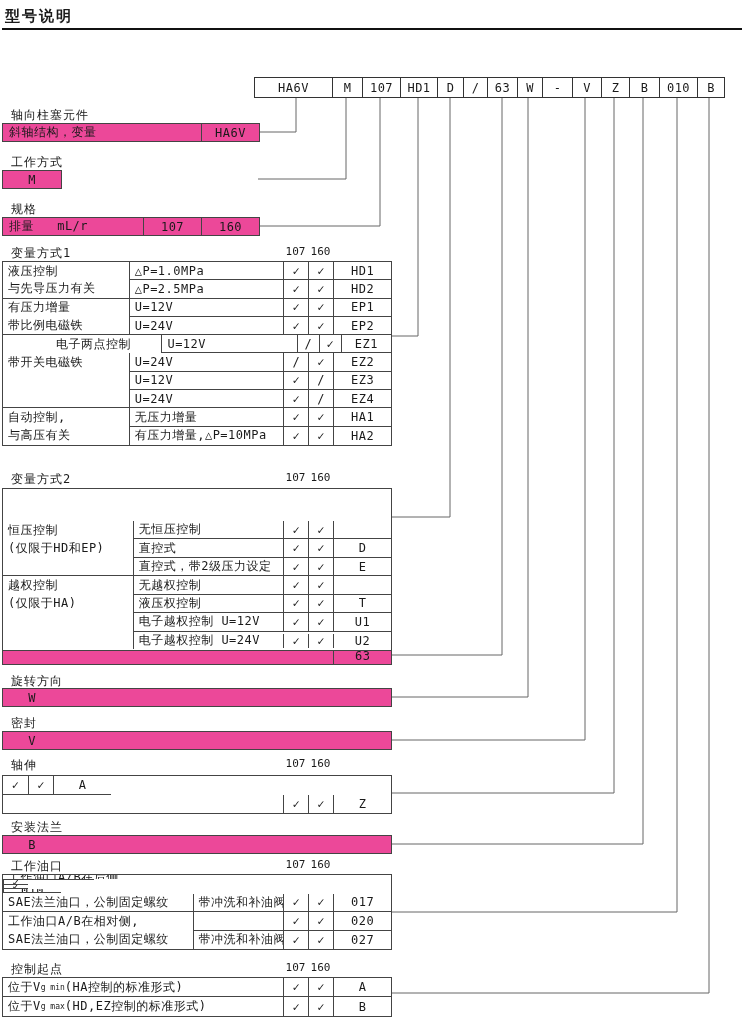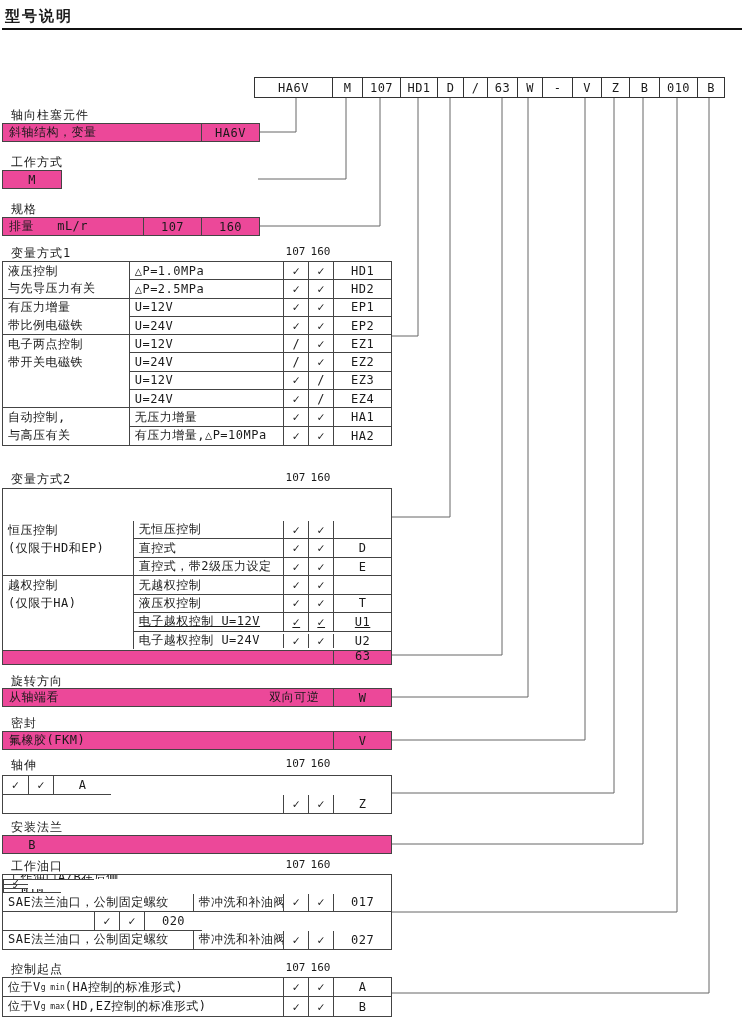--- a/index.html
+++ b/index.html
@@ -104,30 +104,25 @@
   </div>
 
   <div class="sec-label" style="top:632px">系列号</div>
   <div class="rowbox" style="top:646px;width:390px">
     <div class="cell" style="width:332px"></div>
     <div class="cell center" style="width:58px">63</div>
   </div>
 
   <div class="sec-label" style="top:673px">旋转方向</div>
   <div class="rowbox" style="top:688px;width:390px">
-    <div class="cell split" style="width:332px">
-      <span>从轴端看</span>
-      <span>双向可逆</span>
-    </div>
     <div class="cell center" style="width:58px">W</div>
   </div>
 
   <div class="sec-label" style="top:715px">密封</div>
   <div class="rowbox" style="top:731px;width:390px">
-    <div class="cell" style="width:332px">氟橡胶(FKM)</div>
     <div class="cell center" style="width:58px">V</div>
   </div>
 
   <div class="sec-label" style="top:757px">轴伸</div>
   <div class="hdr" style="top:757px">
     <span>107</span>
     <span>160</span>
   </div>
 
   <div class="sec-label" style="top:819px">安装法兰</div>
@@ -168,21 +163,21 @@
         <div class="tcell c" style="width: 25px;">✓</div>
         <div class="tcell c" style="width: 58px;">EP1</div>
       </div>
       <div class="trow" style="height: 18.3px;">
         <div class="tcell" style="width: 126px;">带比例电磁铁</div>
         <div class="tcell" style="width: 155px;">U=24V</div>
         <div class="tcell c" style="width: 25px;">✓</div>
         <div class="tcell c" style="width: 25px;">✓</div>
         <div class="tcell c" style="width: 58px;">EP2</div>
       </div>
-      <div class="trow" style="height: 18.3px;">
+      <div class="trow" style="height: 18.3px; margin-left: 48px;">
         <div class="tcell nb" style="width: 126px;">电子两点控制</div>
         <div class="tcell" style="width: 155px;">U=12V</div>
         <div class="tcell c" style="width: 25px;">/</div>
         <div class="tcell c" style="width: 25px;">✓</div>
         <div class="tcell c" style="width: 58px;">EZ1</div>
       </div>
       <div class="trow" style="height: 18.3px; text-align: center;">
         <div class="tcell nb" style="width: 126px;">带开关电磁铁</div>
         <div class="tcell" style="width: 155px;">U=24V</div>
         <div class="tcell c" style="width: 25px;">/</div>
@@ -247,21 +242,21 @@
         <div class="tcell c" style="width: 25px;">✓</div>
         <div class="tcell c" style="width: 58px;"></div>
       </div>
       <div class="trow" style="height: 18.45px;">
         <div class="tcell nb" style="width: 130px;">(仅限于HA)</div>
         <div class="tcell" style="width: 151px;">液压权控制</div>
         <div class="tcell c" style="width: 25px;">✓</div>
         <div class="tcell c" style="width: 25px;">✓</div>
         <div class="tcell c" style="width: 58px;">T</div>
       </div>
-      <div class="trow" style="height: 18.45px; text-decoration: underline;">
+      <div class="trow" style="height: 18.45px;">
         <div class="tcell nb" style="width: 130px;"></div>
         <div class="tcell" style="width: 151px;">电子越权控制 U=12V</div>
         <div class="tcell c" style="width: 25px;">✓</div>
         <div class="tcell c" style="width: 25px;">✓</div>
         <div class="tcell c" style="width: 58px;">U1</div>
       </div>
       <div class="trow" style="height: 18.45px; align-items: center;">
         <div class="tcell" style="width: 130px;"></div>
         <div class="tcell" style="width: 151px;">电子越权控制 U=24V</div>
         <div class="tcell c" style="width: 25px;">✓</div>
@@ -291,20 +286,21 @@
         <div class="tcell c" style="width: 58px;">010</div>
       </div>
       <div class="trow" style="height: 18.5px;">
         <div class="tcell" style="width: 190px;">SAE法兰油口，公制固定螺纹</div>
         <div class="tcell" style="width: 91px;">带冲洗和补油阀</div>
         <div class="tcell c" style="width: 25px;">✓</div>
         <div class="tcell c" style="width: 25px;">✓</div>
         <div class="tcell c" style="width: 58px;">017</div>
       </div>
       <div class="trow" style="height: 18.5px;">
+        <div class="tcell nb" style="width: 190px;">工作油口A/B在相对侧,</div>
         <div class="tcell" style="width: 91px;"></div>
         <div class="tcell c" style="width: 25px;">✓</div>
         <div class="tcell c" style="width: 25px;">✓</div>
         <div class="tcell c" style="width: 58px;">020</div>
       </div>
       <div class="trow" style="height: 18.5px;">
         <div class="tcell" style="width: 190px;">SAE法兰油口，公制固定螺纹</div>
         <div class="tcell" style="width: 91px;">带冲洗和补油阀</div>
         <div class="tcell c" style="width: 25px;">✓</div>
         <div class="tcell c" style="width: 25px;">✓</div>

